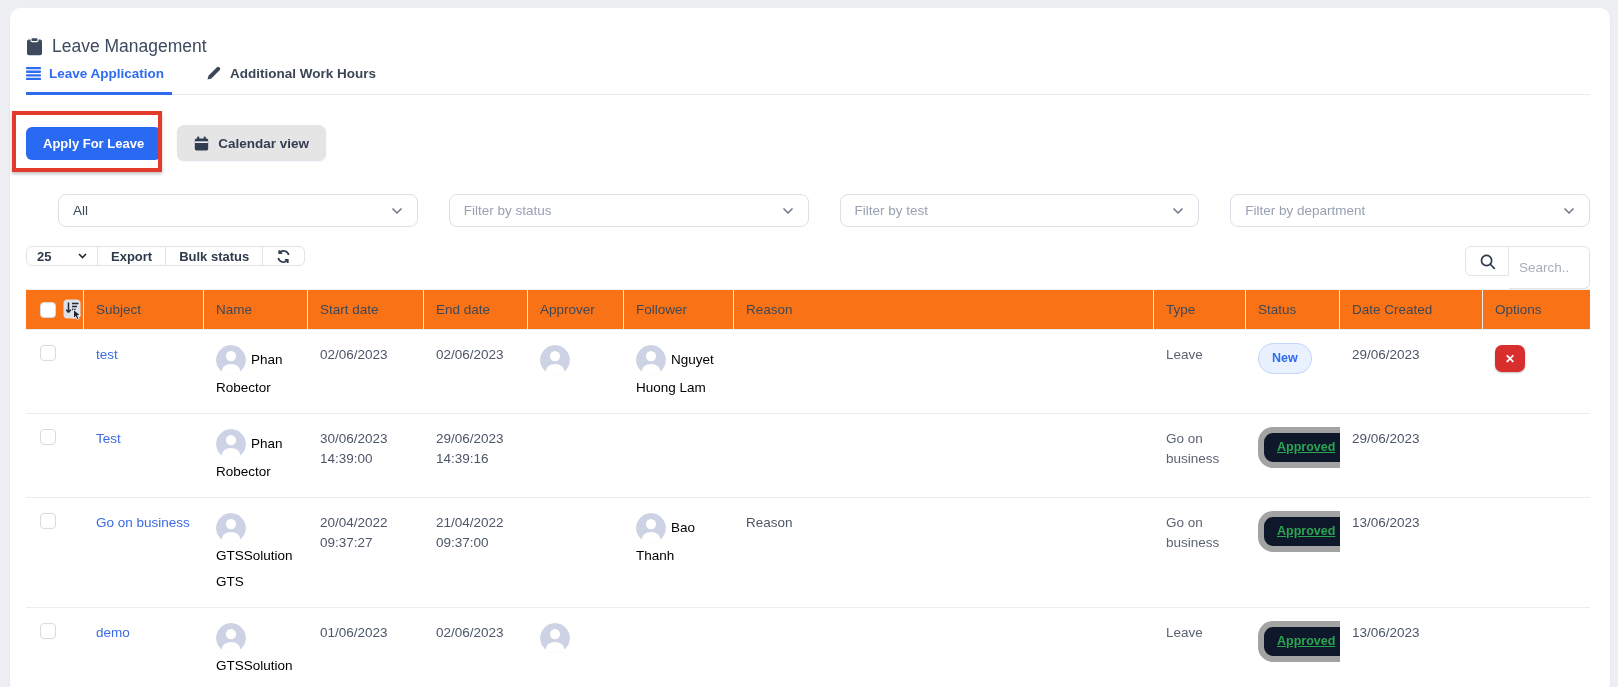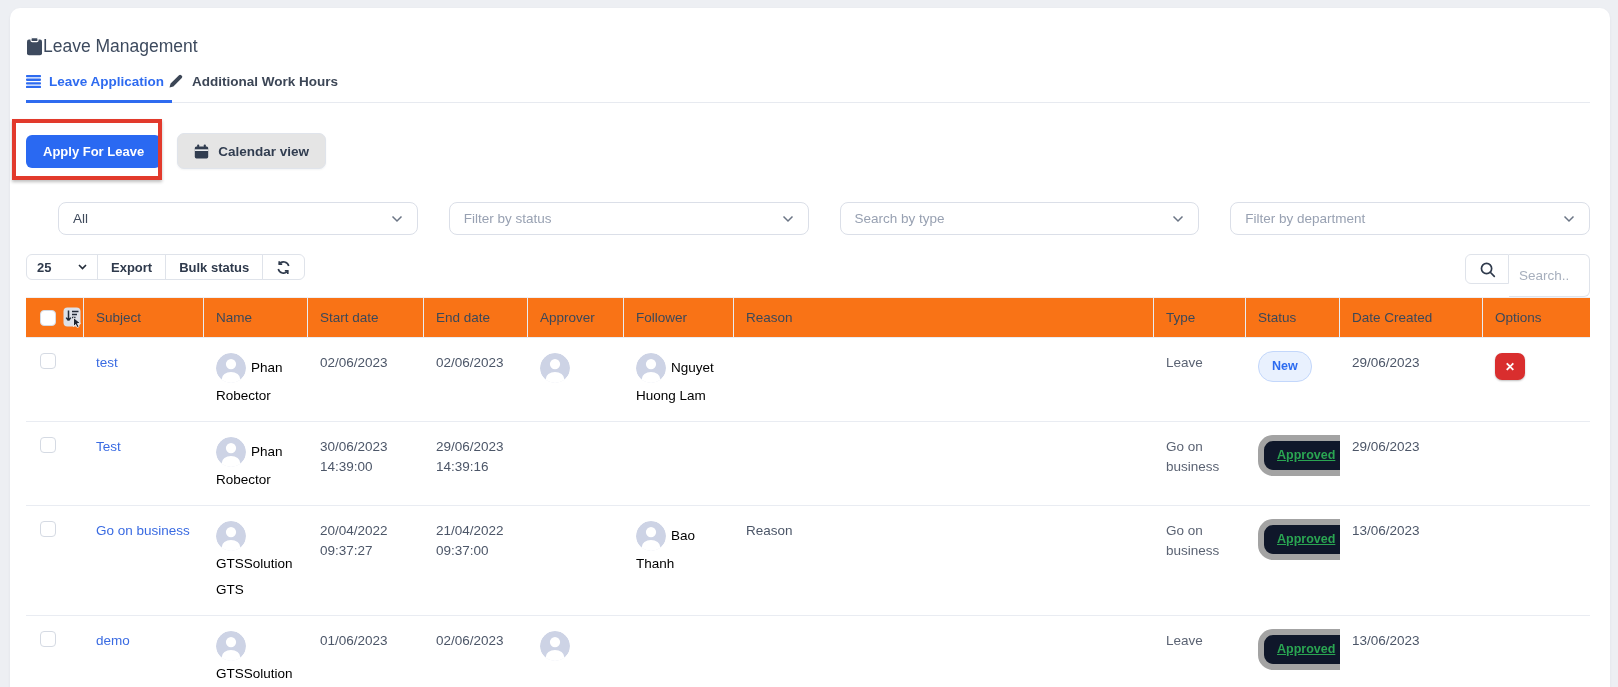--- a/index.html
+++ b/index.html
@@ -10,23 +10,23 @@
     font-family:"Liberation Sans", sans-serif;
     color:#3d4a5e;
   }
   .card {
     position:absolute; left:10px; top:8px; right:8px; height:700px;
     background:#fff; border-radius:10px 10px 0 0;
     padding:28px 20px 0 16px;
     box-shadow:0 1px 3px rgba(20,30,60,.06);
   }
   
-  .page-title { display:flex; align-items:center; font-size:17.5px; font-weight:500; color:#3d4a5e; }
-  
-  .tabs { display:flex; margin-top:16px; border-bottom:1px solid #e7eaf0; }
+  .page-title { display:flex; align-items:center; gap:9px; font-size:17.5px; font-weight:500; color:#3d4a5e; }
+  
+  .tabs { display:flex; gap:38px; margin-top:8px; border-bottom:1px solid #e7eaf0; }
   .tab { position:relative; display:flex; align-items:center; gap:8px; padding:0 4px 13px 0; font-size:13.5px; font-weight:700; color:#3c4656; cursor:pointer; }
   .tab.active { color:#2e6bf0; }
   .tab.active::after { content:""; position:absolute; left:0; right:-4px; bottom:-1px; height:3px; background:#2e6bf0; }
   
   .toolbar { margin-top:28px; display:flex; gap:16px; height:38px; }
   .apply-wrap { position:relative; }
   .btn-primary {
     height:33px; margin-top:4px; padding:0 17px;
     background:#2a69f2; color:#fff; border:none; border-radius:6px;
     font-family:inherit; font-size:13px; font-weight:700; cursor:pointer;
@@ -49,21 +49,21 @@
     flex:1; height:33px; background:#fff;
     border:1px solid #dbdfe8; border-radius:8px;
     display:flex; align-items:center; justify-content:space-between;
     padding:0 14px; font-size:13.5px; color:#3f4a5c; cursor:pointer;
   }
   .select .ph { color:#98a1b2; }
   
   .controls { margin-top:19px; display:flex; align-items:flex-start; justify-content:space-between; height:30px; }
   .btn-group { display:flex; }
   .bg-item {
-    background:#fff; border:1px solid #dfe3ea; height:26px; margin-left:-1px;
+    background:#fff; border:1px solid #dfe3ea; height:20px; margin-left:-1px;
     display:flex; align-items:center; padding:0 13px; gap:4px;
     font-family:inherit; font-size:13px; font-weight:700; color:#2f3a4c; cursor:pointer;
   }
   .bg-item:first-child { border-radius:6px 0 0 6px; margin-left:0; }
   .bg-item:last-child { border-radius:0 6px 6px 0; }
   .pagesize { width:72px; justify-content:space-between; padding:0 10px; }
   .search-group { display:flex; }
   .search-btn {
     width:44px; height:30px; background:#fff; border:1px solid #dfe3ea;
     border-radius:6px 0 0 6px; display:flex; align-items:center; justify-content:center; cursor:pointer;
@@ -171,21 +171,21 @@
     </div>
     <div class="select">
       <span class="ph">Filter by status</span>
       <span style="display:flex;">
         <svg width="12" height="8" viewBox="0 0 12 8">
             <path d="M1.5 1.5 L6 6 L10.5 1.5" fill="none" stroke="#6b7585" stroke-width="1.5"></path>
           </svg>
       </span>
     </div>
     <div class="select">
-      <span class="ph">Search by type</span>
+      <span class="ph">Filter by test</span>
       <span style="display:flex;">
         <svg width="12" height="8" viewBox="0 0 12 8">
             <path d="M1.5 1.5 L6 6 L10.5 1.5" fill="none" stroke="#6b7585" stroke-width="1.5"></path>
           </svg>
       </span>
     </div>
     <div class="select">
       <span class="ph">Filter by department</span>
       <span style="display:flex;">
         <svg width="12" height="8" viewBox="0 0 12 8">

